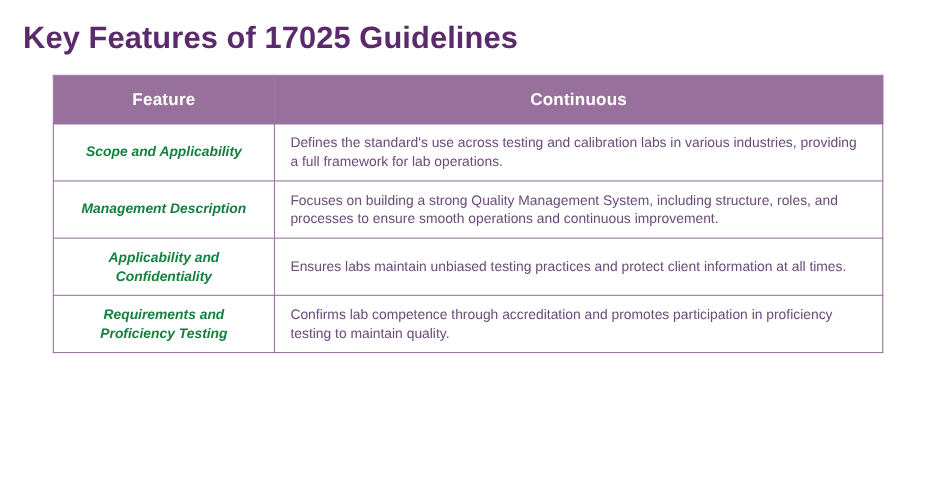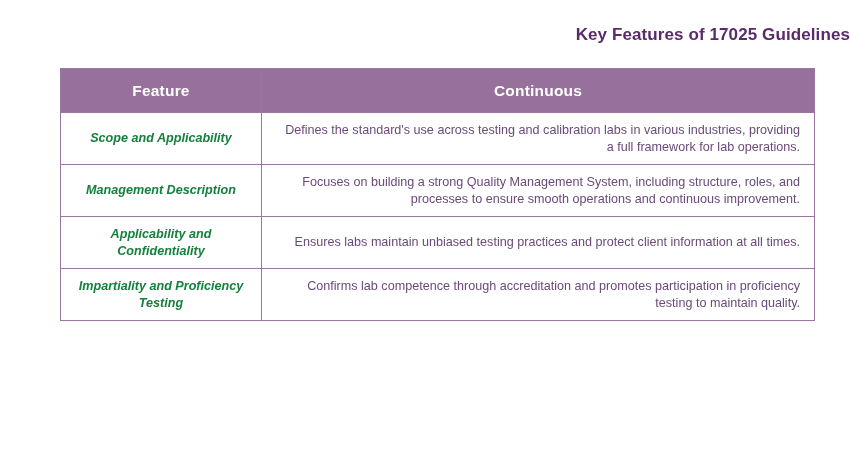--- a/index.html
+++ b/index.html
@@ -13,33 +13,34 @@
     font-family: "Liberation Sans", sans-serif;
     overflow: hidden;
   }
   .page {
     width: 850px;
     height: 450px;
     position: relative;
     box-sizing: border-box;
   }
   .page-title {
-    text-align: right;
+    text-align: left;
     color: #5a2a6b;
-    font-size: 17px;
+    font-size: 28px;
     font-weight: bold;
     letter-spacing: 0.1px;
     margin: 0;
     padding-top: 19px;
     padding-bottom: 0;
     line-height: 32px;
+    padding-left: 21px;
   }
   .table-wrap {
     position: absolute;
-    left: 60px;
+    left: 48px;
     top: 68px;
     width: 754px;
   }
   table.feature-table {
     width: 100%;
     border-collapse: collapse;
     table-layout: fixed;
     border: 1px solid #9b76a3;
   }
   table.feature-table th,
@@ -66,21 +67,21 @@
     font-size: 12.6px;
     text-align: center;
     line-height: 17px;
     padding: 8px 10px;
     font-style: italic;
   }
   td.desc-cell {
     color: #6b4a7a;
     font-weight: normal;
     font-size: 12.6px;
-    text-align: right;
+    text-align: left;
     line-height: 17px;
     padding: 8px 14px;
   }
   tbody tr { height: 52px; }
 </style>
 </head>
 <body>
 
 <div class="page">
 
@@ -105,20 +106,20 @@
         </tr>
         <tr>
           <td class="feature-cell">Management Description</td>
           <td class="desc-cell">Focuses on building a strong Quality Management System, including structure, roles, and processes to ensure smooth operations and continuous improvement.</td>
         </tr>
         <tr>
           <td class="feature-cell">Applicability and Confidentiality</td>
           <td class="desc-cell">Ensures labs maintain unbiased testing practices and protect client information at all times.</td>
         </tr>
         <tr>
-          <td class="feature-cell">Impartiality and Proficiency Testing</td>
+          <td class="feature-cell">Requirements and Proficiency Testing</td>
           <td class="desc-cell">Confirms lab competence through accreditation and promotes participation in proficiency testing to maintain quality.</td>
         </tr>
       </tbody>
     </table>
   </div>
 
 </div>
 
 </body></html>

